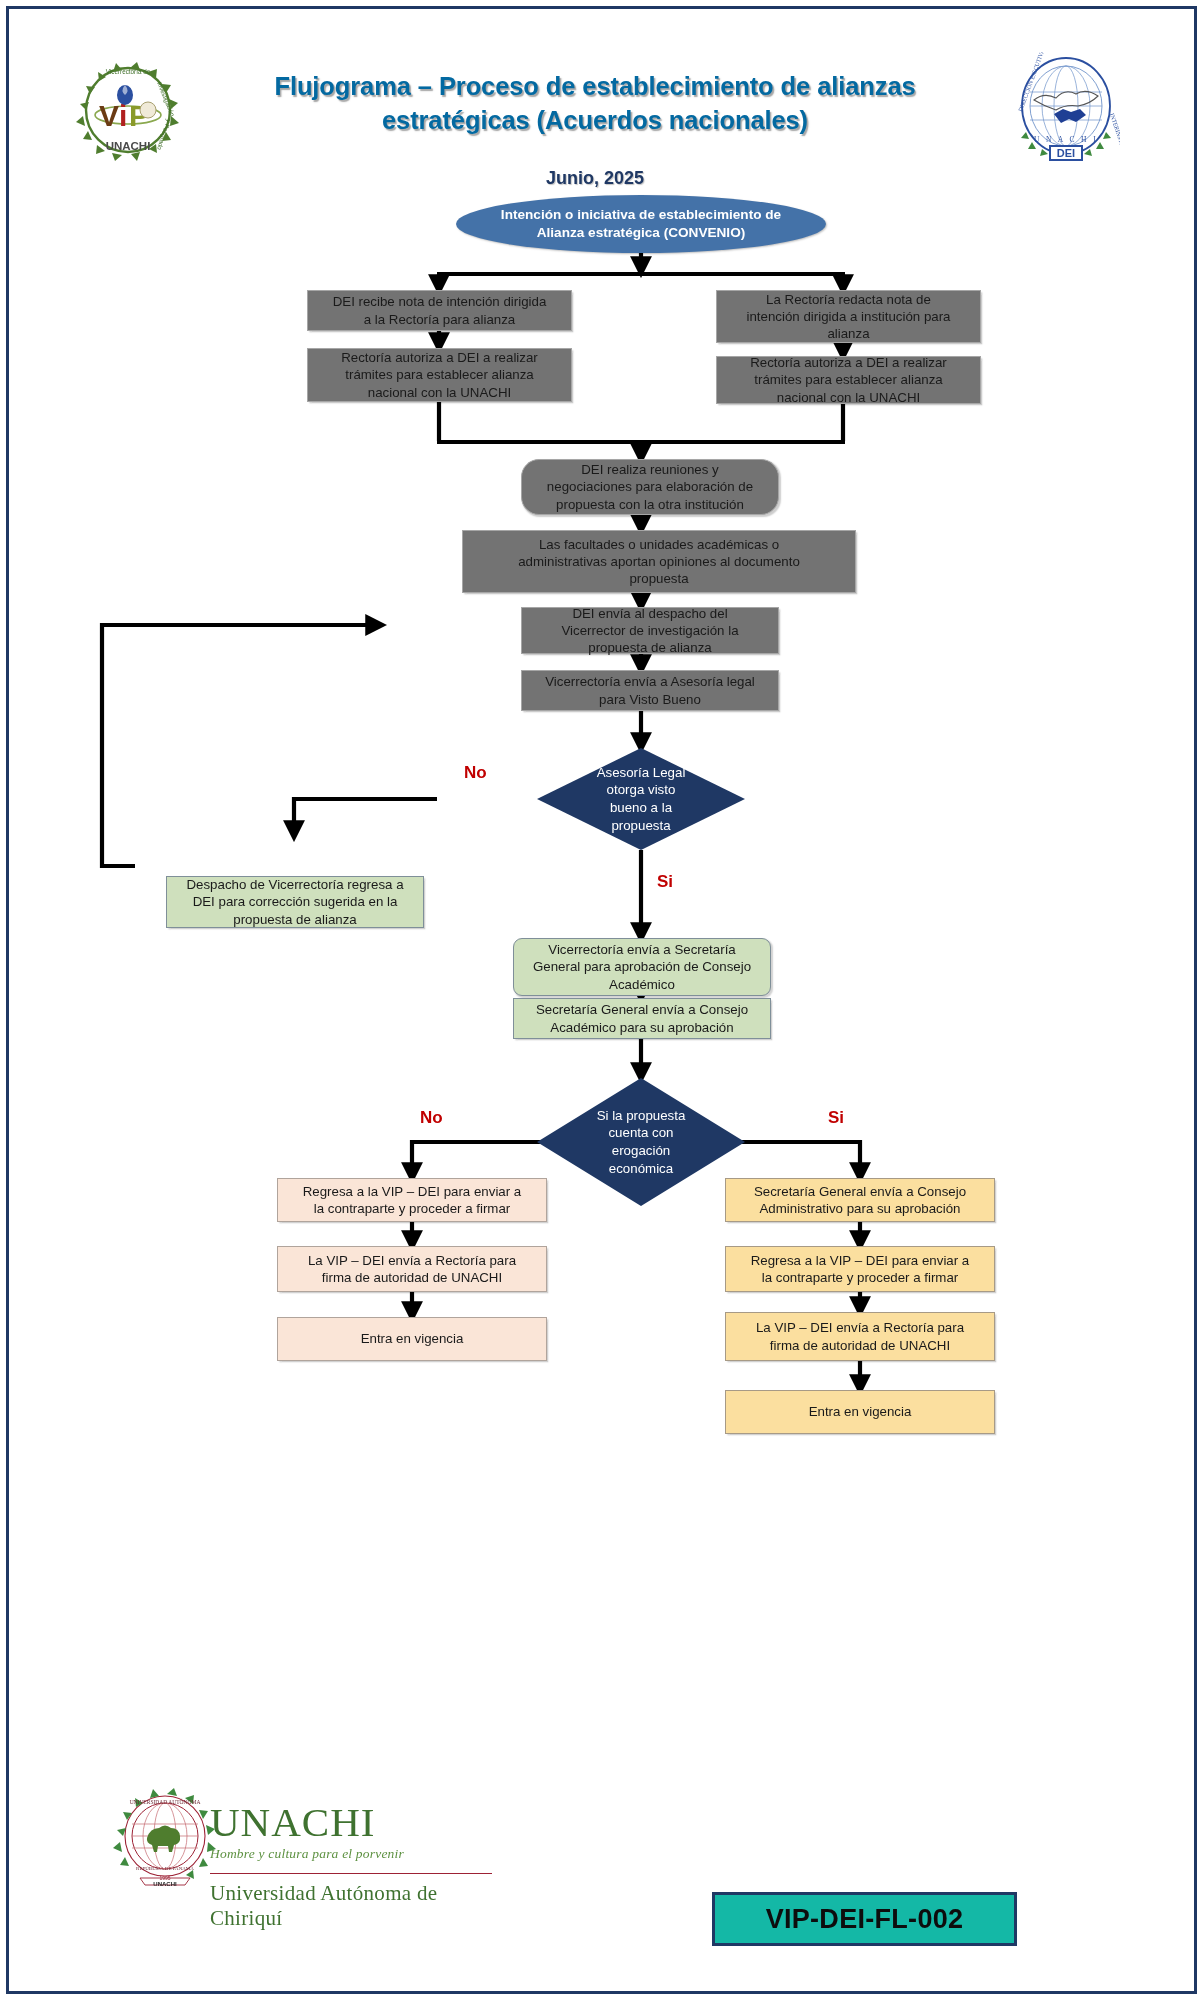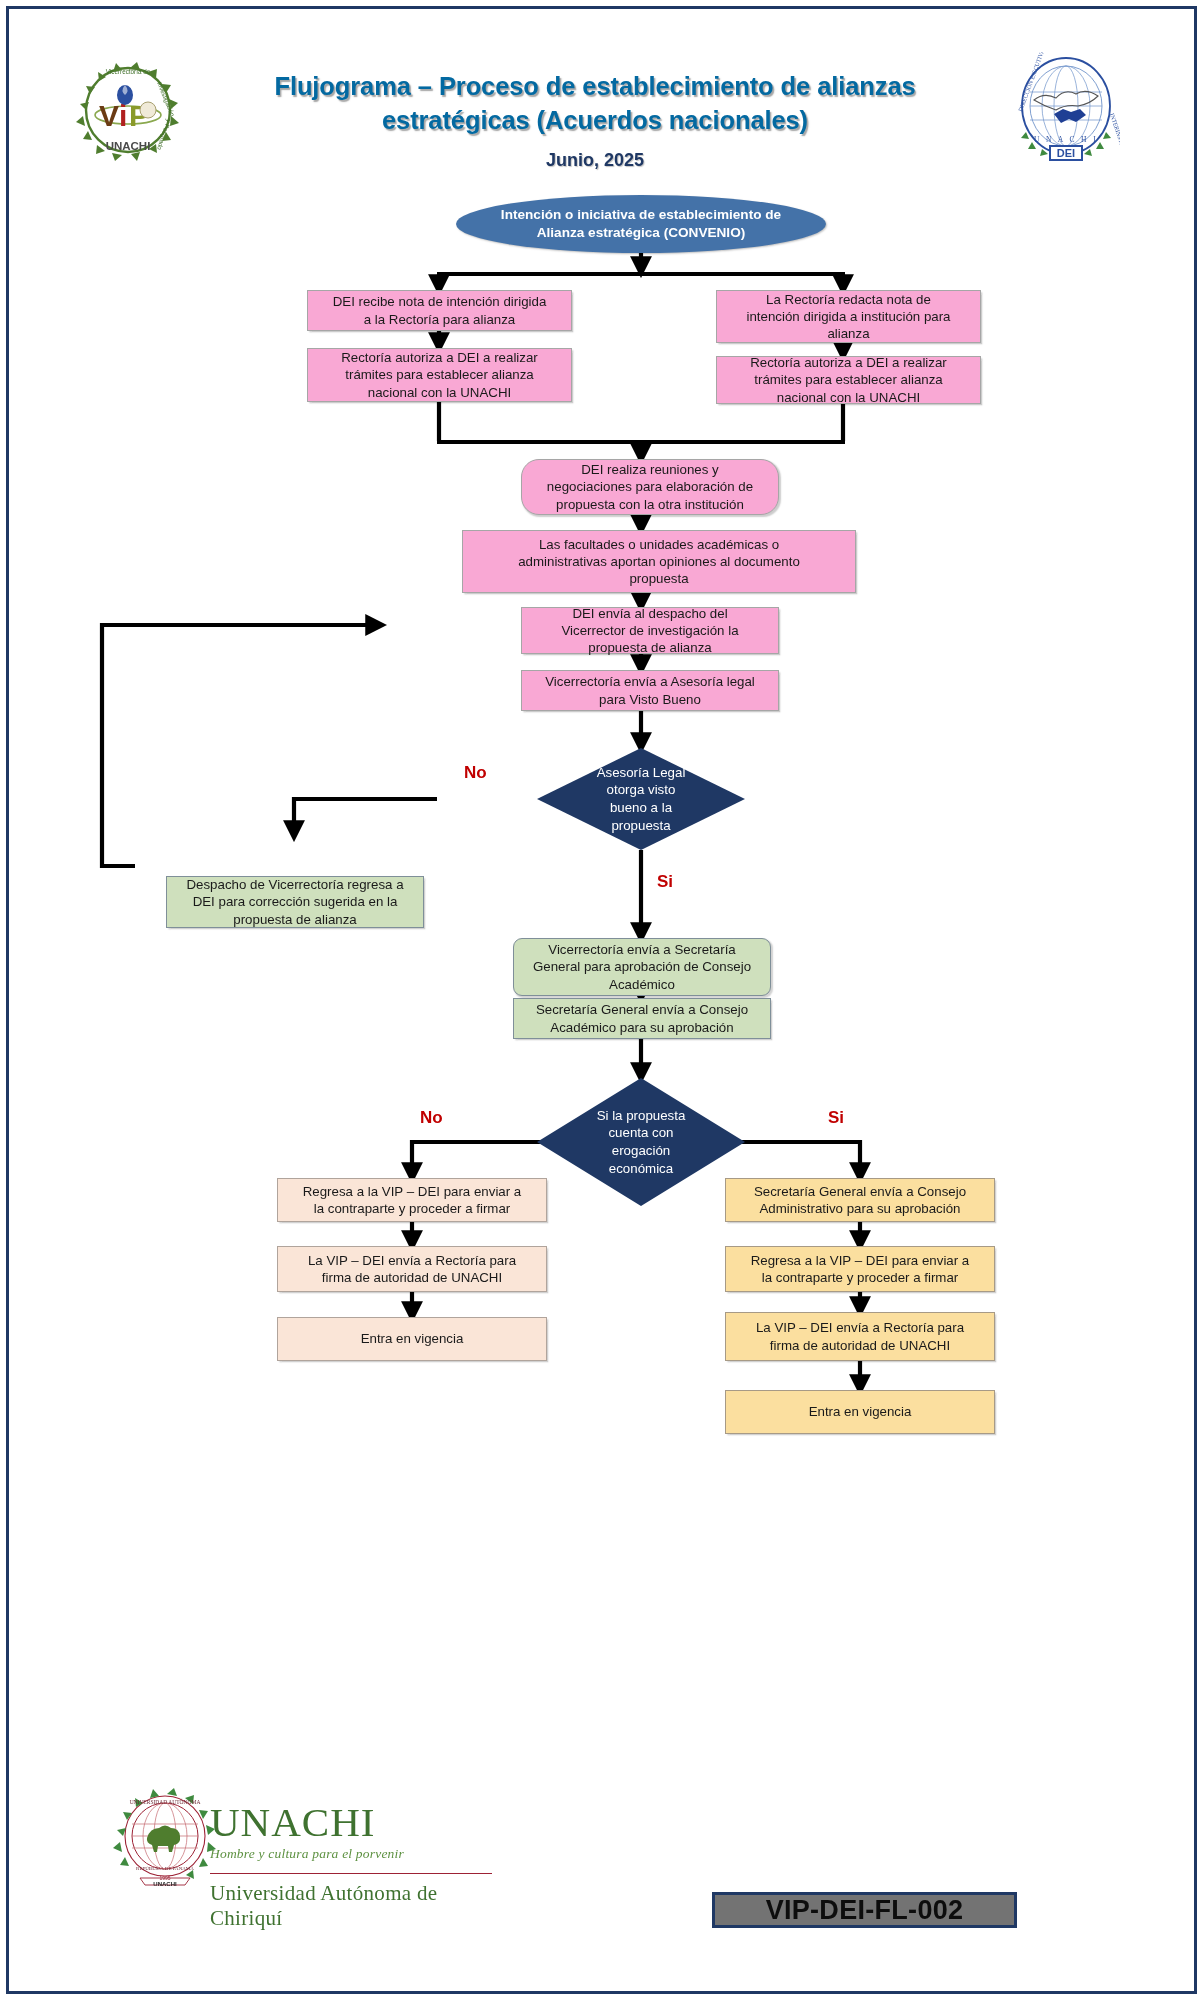--- a/index.html
+++ b/index.html
@@ -30,21 +30,21 @@
   }
   #doc-title {
     font-size: 25.5px;
     font-weight: bold;
     color: #0369a1;
     line-height: 1.32;
     letter-spacing: -0.1px;
     text-shadow: 1.6px 1.6px 1.3px rgba(90,90,90,0.55);
   }
   #doc-date {
-    margin-top: 13px;
+    margin-top: 31px;
     font-size: 18px;
     font-weight: bold;
     color: #1f3864;
     text-shadow: 1.1px 1.1px 1px rgba(120,120,120,0.45);
   }
 
   
   .logo { position: absolute; }
   #vip-logo { left: 72px; top: 58px; width: 112px; height: 108px; }
   #dei-logo { left: 1012px; top: 52px; width: 108px; height: 112px; }
@@ -81,23 +81,23 @@
     font-size: 21px;
     color: #3f7230;
     margin-top: 7px;
     letter-spacing: 0.3px;
   }
 
   
   #doc-code-box {
     position: absolute;
     left: 712px; top: 1892px;
-    width: 305px; height: 36px;
+    width: 305px; height: 54px;
     border: 3.5px solid #1f3864;
-    background: #737373;
+    background: #14b8a6;
     display: flex; align-items: center; justify-content: center;
   }
   #doc-code-text {
     font-size: 27px; font-weight: bold; color: #0d0d0d;
     letter-spacing: 0.3px;
   }
 
   
   .node {
     position: absolute;
@@ -113,21 +113,21 @@
   }
   .n-start {
     border-radius: 50%;
     background: #4472a8;
     color: #ffffff;
     font-weight: bold;
     font-size: 13.6px;
     box-shadow: 1px 1px 2px rgba(0,0,0,0.25);
   }
   .n-yellow {
-    background: #f9a8d4;
+    background: #737373;
     border: 1.2px solid #a6a6a6;
     box-shadow: 1.5px 1.5px 1.5px rgba(0,0,0,0.20);
   }
   .n-green {
     background: #cfe0bd;
     border: 1.2px solid #7f8f99;
     box-shadow: 1.5px 1.5px 1.5px rgba(0,0,0,0.18);
   }
   .n-pink {
     background: #fae5d7;

